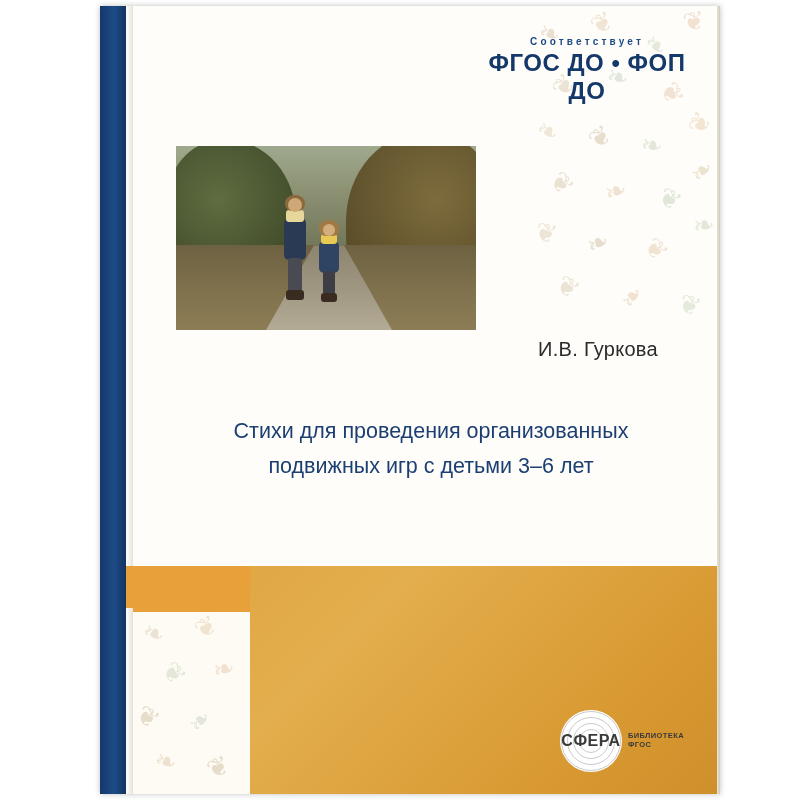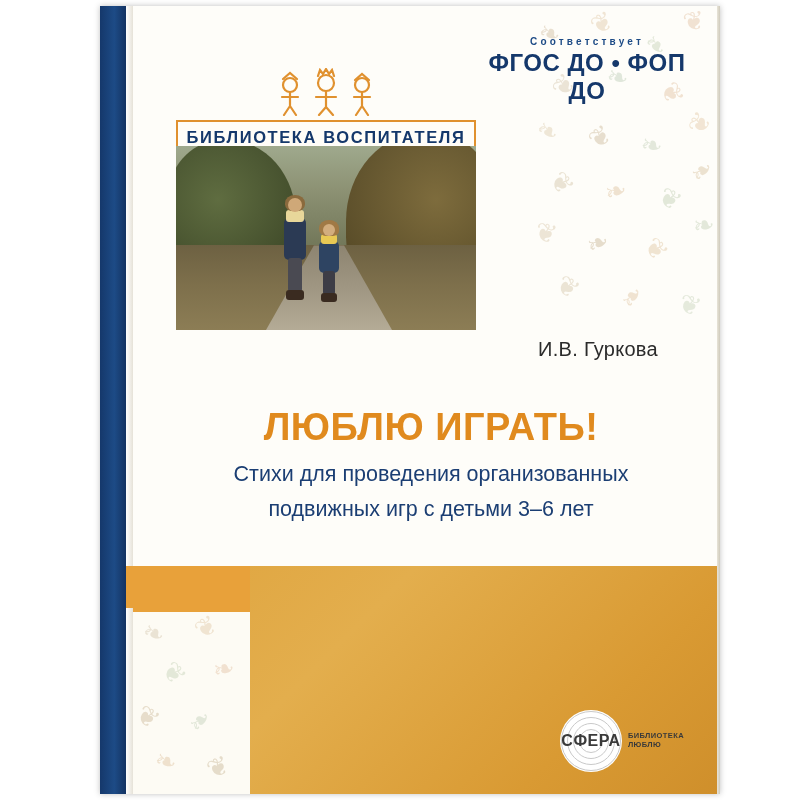--- a/index.html
+++ b/index.html
@@ -346,41 +346,20 @@
         <span class="lf" style="left:24px;  top:268px;color:#ddd0b8; transform:rotate(34deg);">❦</span>
         <span class="lf" style="left:88px;  top:278px;color:#e5cfb1; transform:rotate(-55deg);">❧</span>
         <span class="lf" style="left:146px; top:286px;color:#d1dbc6; transform:rotate(20deg);">❦</span>
       </div>
 
       <div class="fgos">
         <div class="small">Соответствует</div>
         <div class="big">ФГОС ДО • ФОП ДО</div>
       </div>
 
-      <div class="series">
-        <div class="series-figures">
-          <svg width="300" height="48" viewBox="0 0 300 48" xmlns="http://www.w3.org/2000/svg">
-            <g stroke="#e0912f" stroke-width="2.2" fill="none" stroke-linecap="round">
-
-              <circle cx="114" cy="17" r="7"></circle>
-              <path d="M114 24 L114 38 M106 29 L122 29 M114 38 L108 47 M114 38 L120 47"></path>
-              <path d="M107 11 L114 5 L121 11"></path>
-
-              <circle cx="150" cy="15" r="8"></circle>
-              <path d="M150 23 L150 39 M140 29 L160 29 M150 39 L143 47 M150 39 L157 47"></path>
-              <path d="M142 8 L144 2 L147 6 L150 1 L153 6 L156 2 L158 8"></path>
-
-              <circle cx="186" cy="17" r="7"></circle>
-              <path d="M186 24 L186 38 M178 29 L194 29 M186 38 L180 47 M186 38 L192 47"></path>
-              <path d="M179 12 L186 6 L193 12"></path>
-            </g>
-          </svg>
-        </div>
-        <div class="series-label">БИБЛИОТЕКА  ВОСПИТАТЕЛЯ</div>
-      </div>
 
       <div class="photo">
         <div class="sky"></div>
         <div class="trees-l"></div>
         <div class="trees-r"></div>
         <div class="ground"></div>
         <div class="path"></div>
         <div class="girl1">
           <div class="coat"></div>
             <div class="legs"></div>
@@ -395,21 +374,20 @@
             <div class="boot"></div>
           <div class="scarf"></div>
             <div class="hair"></div>
             <div class="head"></div>
         </div>
       </div>
 
       <div class="author">И.В. Гуркова</div>
 
       <div class="title-block">
-        <div class="main-title">ЛЮБЛЮ ИГРАТЬ!</div>
         <div class="sub1">Стихи для проведения организованных</div>
         <div class="sub2">подвижных игр с детьми 3–6 лет</div>
       </div>
 
       <div class="lower">
         <div class="lower-left-white">
           <div class="lower-notch"></div>
           <div class="leaf-panel leaf-bottom" style="left:0;top:46px;width:117px;height:182px;">
             <span class="lf" style="left:10px; top:8px;  color:#dcd0bb; transform:rotate(22deg);">❧</span>
             <span class="lf" style="left:62px; top:2px;  color:#e6d2b6; transform:rotate(-30deg);">❦</span>
@@ -425,21 +403,21 @@
         <div class="logo">
           <div class="logo-circle">
             <div class="ring r1"></div>
             <div class="ring r2"></div>
             <div class="ring r3"></div>
             <div class="ring r4"></div>
             <div class="logo-word">СФЕРА</div>
           </div>
           <div class="logo-text">
             <div class="l1">БИБЛИОТЕКА</div>
-            <div class="l2">ЛЮБЛЮ</div>
+            <div class="l2">ФГОС</div>
           </div>
         </div>
       </div>
 
       <div class="page-edge"></div>
     </div>
   </div>
 </div>
 
 </body></html>

